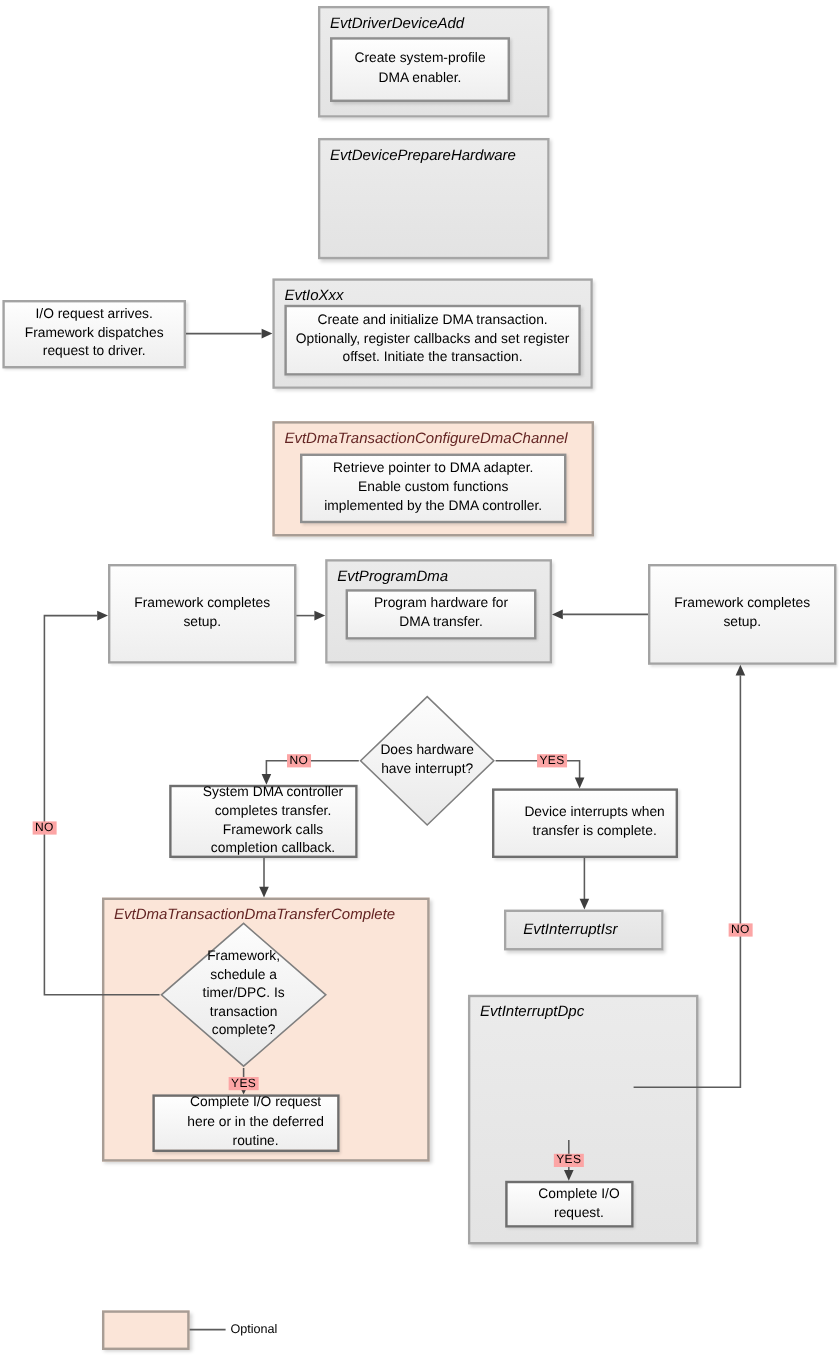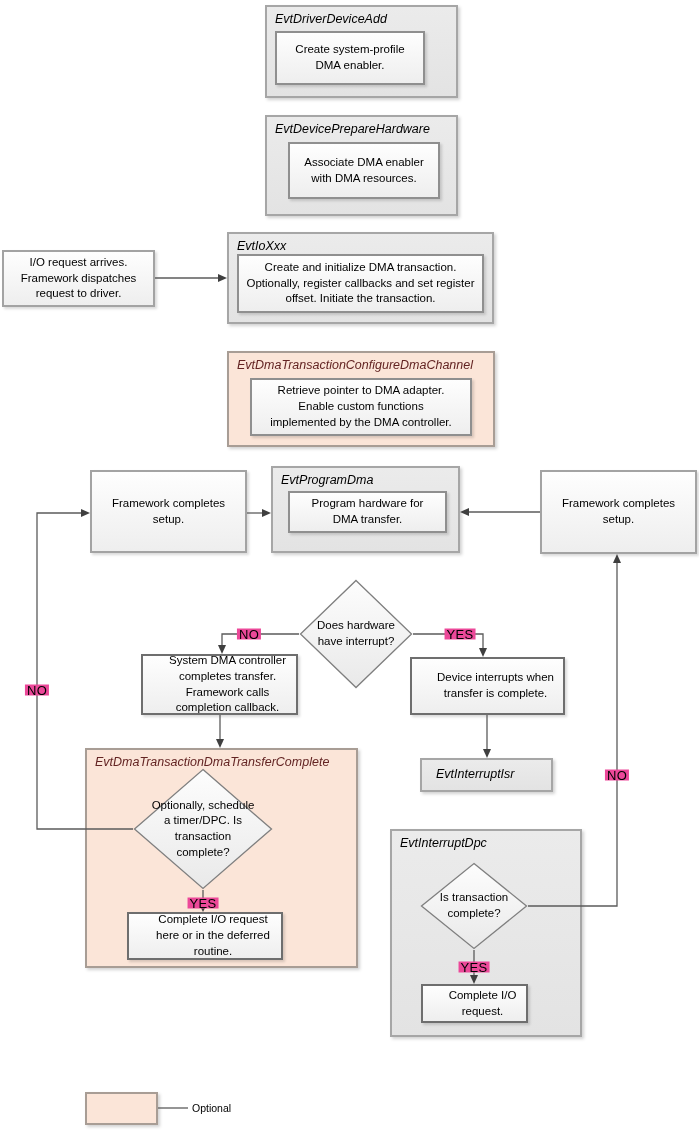--- a/index.html
+++ b/index.html
@@ -56,22 +56,22 @@
 
   
   svg.wires {
     position: absolute; left: 0; top: 0; z-index: 5; pointer-events: none;
   }
   svg.wires path { fill: none; stroke: #5b5b5b; stroke-width: 1.3; }
   svg.wires polygon { fill: #3f3f3f; stroke: none; }
 
   .wire-label {
     position: absolute; z-index: 6;
-    font-size: 13px; letter-spacing: 0.3px;
-    background: #ec4899; padding: 0 2px; line-height: 11px;
+    font-size: 10px; letter-spacing: 0.3px;
+    background: #fca5a5; padding: 0 2px; line-height: 11px;
     transform: translate(-50%, -50%);
   }
   .legend-label {
     position: absolute; font-size: 10.5px; line-height: 12px;
   }
   .z2 { z-index: 2; }
 </style>
 </head>
 <body>
 
@@ -79,23 +79,20 @@
 
   <div class="node container z2" style="left:265px;top:5px;width:193px;height:93px">
     <div class="container-title">EvtDriverDeviceAdd</div>
   </div>
   <div class="node box z2" style="left:275px;top:31px;width:150px;height:54px">
     <div class="txt" style="width:128px">Create system-profile DMA enabler.</div>
   </div>
 
   <div class="node container z2" style="left:265px;top:115px;width:193px;height:101px">
     <div class="container-title">EvtDevicePrepareHardware</div>
-  </div>
-  <div class="node box z2" style="left:288px;top:142px;width:152px;height:57px">
-    <div class="txt" style="width:136px">Associate DMA enabler with DMA resources.</div>
   </div>
 
   <div class="node box light z2" style="left:2px;top:250px;width:153px;height:57px">
     <div class="txt" style="width:130px">I/O request arrives. Framework dispatches request to driver.</div>
   </div>
 
   <div class="node container z2" style="left:227px;top:232px;width:267px;height:92px">
     <div class="container-title">EvtIoXxx</div>
   </div>
   <div class="node box z2" style="left:237px;top:254px;width:247px;height:59px">
@@ -147,40 +144,32 @@
 
   <div class="node container z2" style="left:420px;top:758px;width:133px;height:34px">
     <div class="container-title" style="padding:7px 0 0 14px">EvtInterruptIsr</div>
   </div>
 
   <div class="diamond z2" style="left:133px;top:768px;width:140px;height:122px">
     <svg width="140" height="122">
       <polygon points="70,1.5 138.5,61 70,120.5 1.5,61" fill="url(#gradDia)" stroke="#7f7f7f" stroke-width="1.3"></polygon>
     </svg>
     <div class="dtext">
-        <div class="txt" style="width:108px">Optionally, schedule a timer/DPC.  Is transaction complete?</div>
+        <div class="txt" style="width:108px">Framework, schedule a timer/DPC.  Is transaction complete?</div>
       </div>
   </div>
 
   <div class="node box dark z2" style="left:127px;top:912px;width:156px;height:48px">
     <div class="txt" style="width:130px">Complete I/O request here or in the deferred routine.</div>
   </div>
 
   <div class="node container z2" style="left:390px;top:829px;width:192px;height:208px">
     <div class="container-title">EvtInterruptDpc</div>
   </div>
 
-  <div class="diamond z2" style="left:420px;top:862px;width:108px;height:88px">
-    <svg width="108" height="88">
-      <polygon points="54,1.5 106.5,44 54,86.5 1.5,44" fill="url(#gradDia)" stroke="#7f7f7f" stroke-width="1.3"></polygon>
-    </svg>
-    <div class="dtext">
-        <div class="txt" style="width:90px">Is transaction complete?</div>
-      </div>
-  </div>
 
   <div class="node box dark z2" style="left:421px;top:984px;width:107px;height:39px">
     <div class="txt" style="width:95px">Complete I/O request.</div>
   </div>
 
   <div class="node container optional z2" style="left:85px;top:1092px;width:73px;height:33px"></div>
   <div class="legend-label" style="left:192px;top:1102px">Optional</div>
 
   <svg class="wires" width="699" height="1130">
     <defs>

